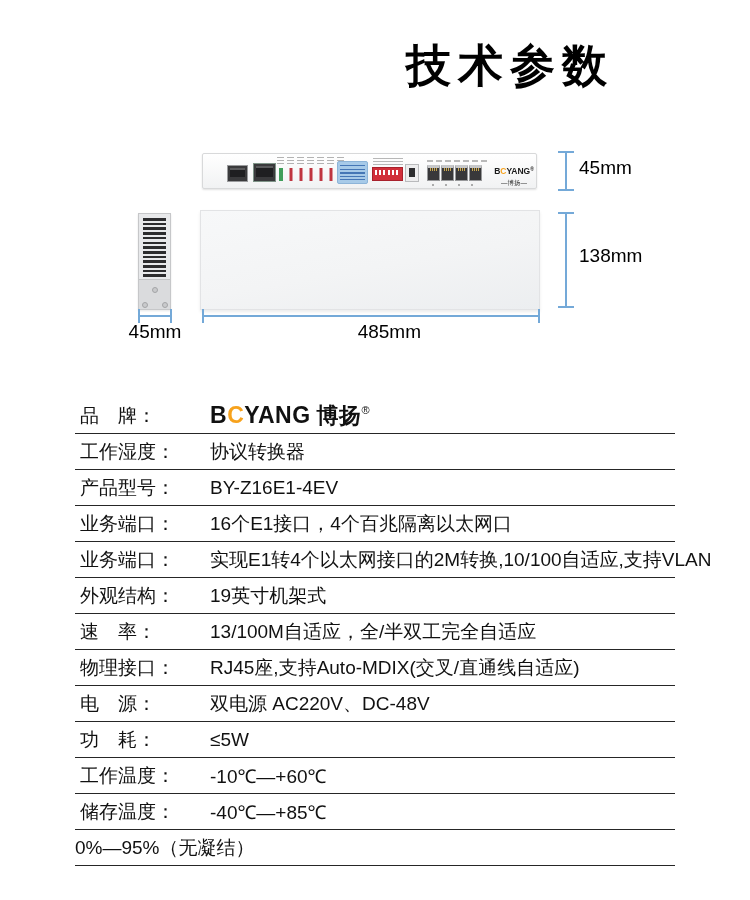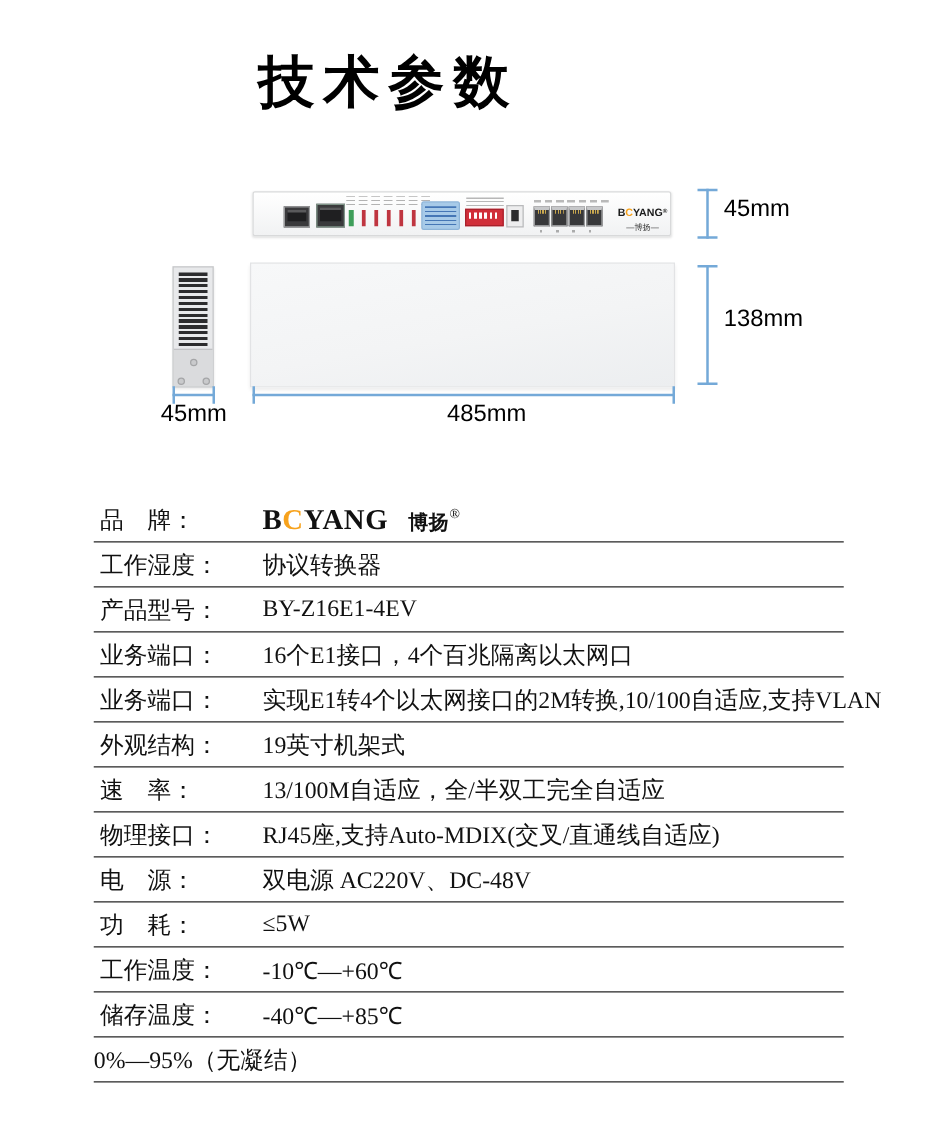--- a/index.html
+++ b/index.html
@@ -1,20 +1,20 @@
 <!DOCTYPE html>
 <html style="--dim-blue: #74a9d8; --orange: #f7a21c; --led-red: #bf3540; --led-green: #3f9e5a; --sticker-blue: #a7cae8; --dip-red: #d12f3a;"><head>
 <meta charset="utf-8">
 <style>
   html,body{margin:0;padding:0;background:#fff;}
   .canvas{position:relative;width:750px;height:900px;background:#fff;overflow:hidden;
           font-family:"Liberation Sans",sans-serif;color:#111;}
 
   
-  .title{position:absolute;top:36px;left:0;width:614px;margin:0;text-align:center;
+  .title{position:absolute;top:36px;left:0;width:614px;margin:0;text-align:right;
          font-size:45px;font-weight:900;letter-spacing:7px;padding-left:7px;box-sizing:border-box;color:#000;}
 
   
   .front-top-panel{position:absolute;left:202px;top:153px;width:333px;height:34px;
         background:linear-gradient(#ffffff,#f1f2f3);border:1px solid #d8d9da;border-radius:2px;
         box-shadow:0 1px 2px rgba(0,0,0,.12);}
   .e1port{position:absolute;background:#3a3a3c;border:1px solid #9a9b9d;box-sizing:border-box;}
   .e1port::before{content:"";position:absolute;left:2px;right:2px;top:2px;bottom:4px;background:#1f1f21;border-top:2px solid #5a5a5c;}
   .p1{left:24px;top:11px;width:21px;height:17px;}
   .p2{left:50px;top:9px;width:23px;height:19px;border-color:#7f9488;}
@@ -78,26 +78,26 @@
   .d45b{left:138px;top:315px;width:34px}
   .d485{left:202px;top:315px;width:338px}
   .dim-label{position:absolute;font-size:19px;color:#000;}
   .l45t{left:579px;top:157px}
   .l138{left:579px;top:245px}
   .l45b{left:110px;top:321px;width:90px;text-align:center}
   .l485{left:321px;top:321px;width:100px;text-align:right}
 
   
   .spec-table{position:absolute;left:75px;top:398px;width:600px;}
-  .spec-row{display:flex;align-items:center;height:36px;border-bottom:1px solid #262626;box-sizing:border-box;font-family:Liberation Serif, serif;}
+  .spec-row{display:flex;align-items:center;height:36px;border-bottom:1px solid #262626;box-sizing:border-box;}
   .spec-label{width:130px;flex-shrink:0;padding-left:5px;font-size:19px;font-weight:500;color:#111;}
   .spec-value{font-size:19px;font-weight:500;color:#111;white-space:nowrap;}
   .brand-big{font-size:23px;font-weight:700;letter-spacing:.5px;}
   .brand-big .sw{color:var(--orange,#f7a21c);font-weight:900;}
-  .brand-big .cn{margin-left:16px;font-size:16px;}
+  .brand-big .cn{margin-left:6px;font-size:22px;}
   .brand-big .reg{font-size:11px;position:relative;top:-9px;font-weight:400;}
 </style>
 </head>
 <body>
 
 <div class="canvas">
 
   <h1 class="title">技术参数</h1>
 
   <div class="front-top-panel">

